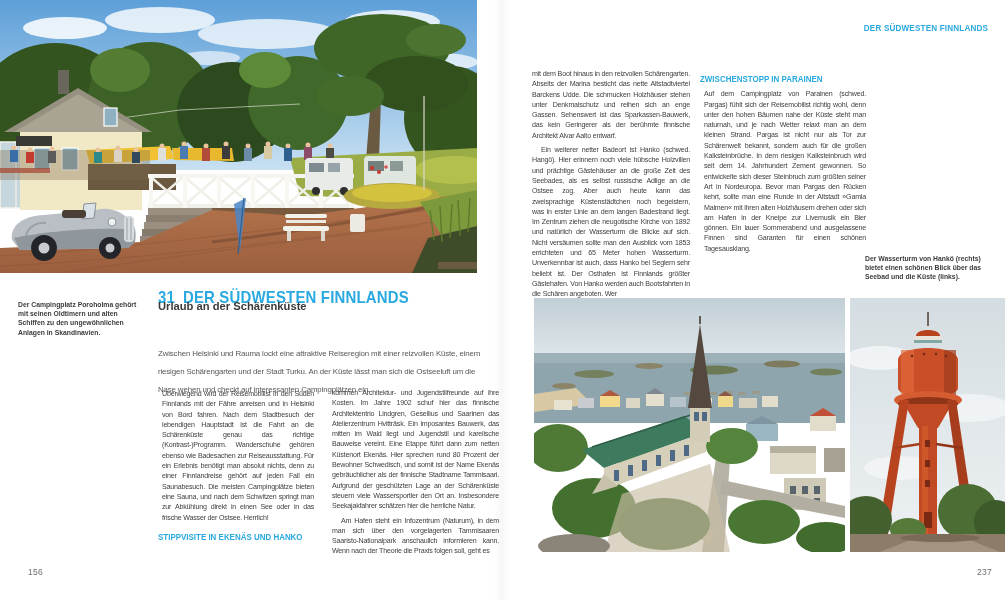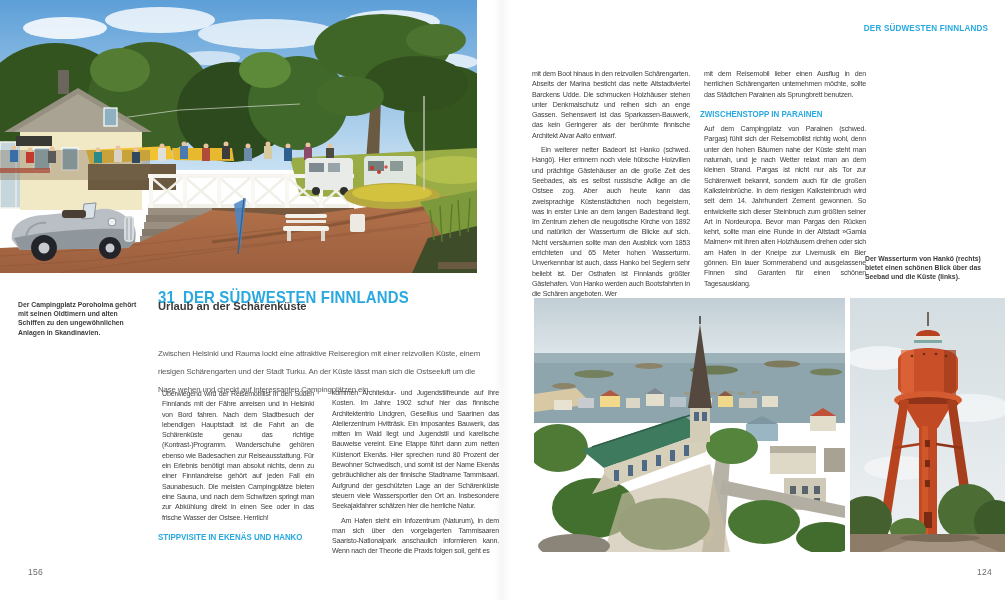--- a/index.html
+++ b/index.html
@@ -278,21 +278,20 @@
 
   <div class="abs spine"></div>
 
   <div class="abs running-head">DER SÜDWESTEN FINNLANDS</div>
 
   <div class="abs col col3">
     <p>mit dem Boot hinaus in den reizvollen Schärengarten. Abseits der Marina besticht das nette Altstadtviertel Barckens Udde. Die schmucken Holzhäuser stehen unter Denkmalschutz und reihen sich an enge Gassen. Sehenswert ist das Sparkassen-Bauwerk, das kein Geringerer als der berühmte finnische Architekt Alvar Aalto entwarf.</p>
     <p class="indent">Ein weiterer netter Badeort ist Hanko (schwed. Hangö). Hier erinnern noch viele hübsche Holzvillen und prächtige Gästehäuser an die große Zeit des Seebades, als es selbst russische Adlige an die Ostsee zog. Aber auch heute kann das zweisprachige Küstenstädtchen noch begeistern, was in erster Linie an dem langen Badestrand liegt. Im Zentrum ziehen die neugotische Kirche von 1892 und natürlich der Wasserturm die Blicke auf sich. Nicht versäumen sollte man den Ausblick vom 1853 errichteten und 65 Meter hohen Wasserturm. Unverkennbar ist auch, dass Hanko bei Seglern sehr beliebt ist. Der Osthafen ist Finnlands größter Gästehafen. Von Hanko werden auch Bootsfahrten in die Schären angeboten. Wer</p>
   </div>
   <div class="abs col col4">
-    <p>mit dem Reisemobil lieber einen Ausflug in den herrlichen Schärengarten unternehmen möchte, sollte das Städtchen Parainen als Sprungbrett benutzen.</p>
     <h3 class="col-heading">ZWISCHENSTOPP IN PARAINEN</h3>
     <p>Auf dem Campingplatz von Parainen (schwed. Pargas) fühlt sich der Reisemobilist richtig wohl, denn unter den hohen Bäumen nahe der Küste steht man naturnah, und je nach Wetter relaxt man an dem kleinen Strand. Pargas ist nicht nur als Tor zur Schärenwelt bekannt, sondern auch für die großen Kalksteinbrüche. In dem riesigen Kalksteinbruch wird seit dem 14. Jahrhundert Zement gewonnen. So entwickelte sich dieser Steinbruch zum größten seiner Art in Nordeuropa. Bevor man Pargas den Rücken kehrt, sollte man eine Runde in der Altstadt »Gamla Malmen« mit ihren alten Holzhäusern drehen oder sich am Hafen in der Kneipe zur Livemusik ein Bier gönnen. Ein lauer Sommerabend und ausgelassene Finnen sind Garanten für einen schönen Tagesausklang.</p>
   </div>
 
   <p class="abs caption caption-right">Der Wasserturm von Hankö (rechts) bietet einen schönen Blick über das Seebad und die Küste (links).</p>
 
   <svg class="abs photo photo-church" width="311" height="254" viewBox="0 0 311 254" preserveAspectRatio="none">
     <defs>
       <linearGradient id="sky2" x1="0" y1="0" x2="0" y2="1">
         <stop offset="0" stop-color="#c2cfd6"></stop>
@@ -437,15 +436,15 @@
       <ellipse cx="146" cy="224" rx="22" ry="22" fill="#3c5a2a"></ellipse>
       <ellipse cx="58" cy="232" rx="18" ry="12" fill="#567a3a"></ellipse>
     </g>
     <g>
       <rect x="0" y="236" width="155" height="18" fill="#8d7c68"></rect>
       <polygon points="30,254 70,238 110,238 150,254" fill="#a59381"></polygon>
       <ellipse cx="90" cy="240" rx="40" ry="4" fill="#7a6a58"></ellipse>
     </g>
   </svg>
 
-  <div class="abs pagenum pagenum-right">124</div>
+  <div class="abs pagenum pagenum-right">237</div>
 
 </div>
 
 </body></html>

